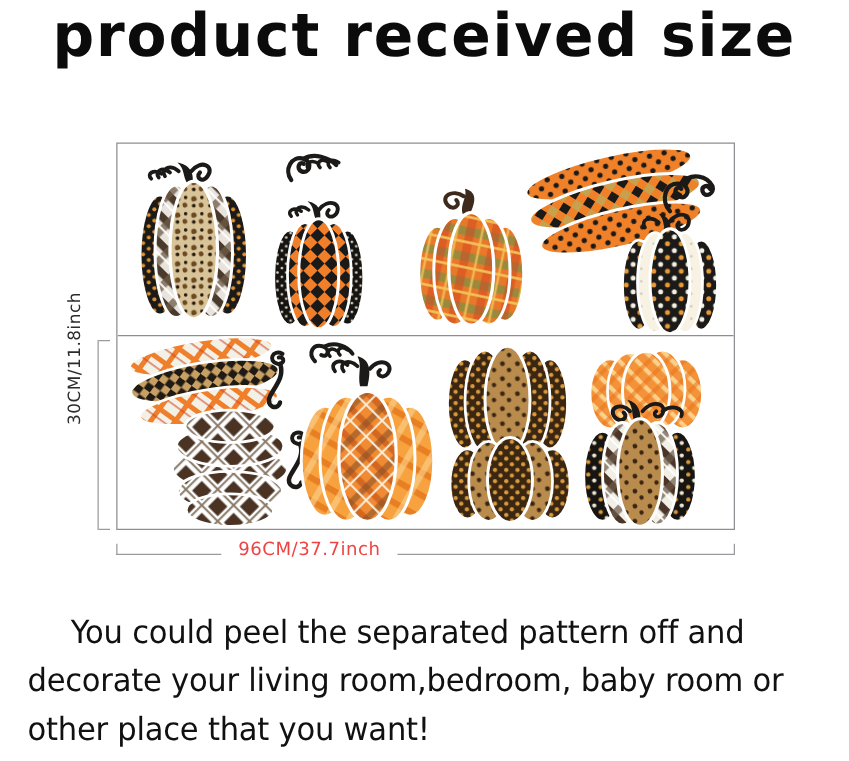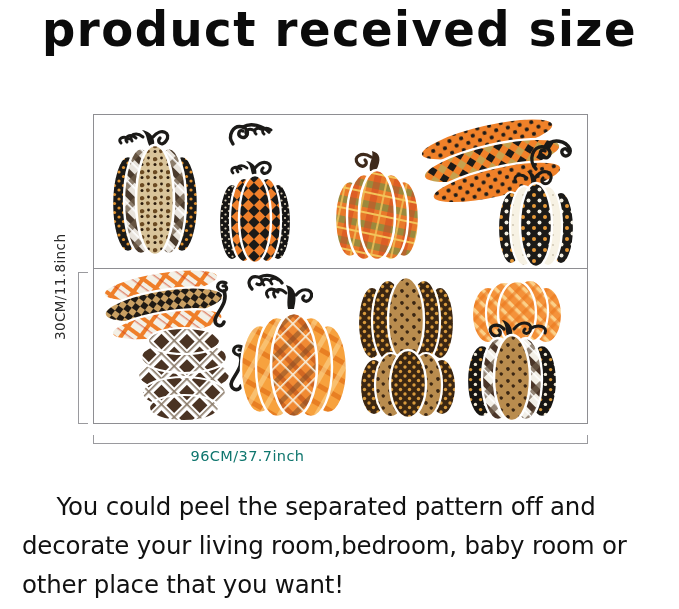--- a/index.html
+++ b/index.html
@@ -84,26 +84,26 @@
     border-top:1.1px solid #9a9a9e;
   }
   #dim-horz .tick{
     position:absolute;top:-9px;height:9px;width:0;
     border-left:1.1px solid #9a9a9e;
   }
   #dim-horz .tick.l{left:0;}
   #dim-horz .tick.r{right:0;}
   #dim-horz-label{
     position:absolute;
-    left:0; top:348px; width:495px;
+    left:0; top:332px; width:495px;
     text-align:center;
     font-family:"DejaVu Sans", sans-serif;
     font-size:14.5px;
     letter-spacing:0.4px;
-    color:#0f766e;
+    color:#ef4444;
   }
   #dim-horz-label span{
     background:#ffffff;
     padding:0 14px;
   }
 
   
   #description{
     position:absolute;
     left:22px; top:487px; width:640px;

